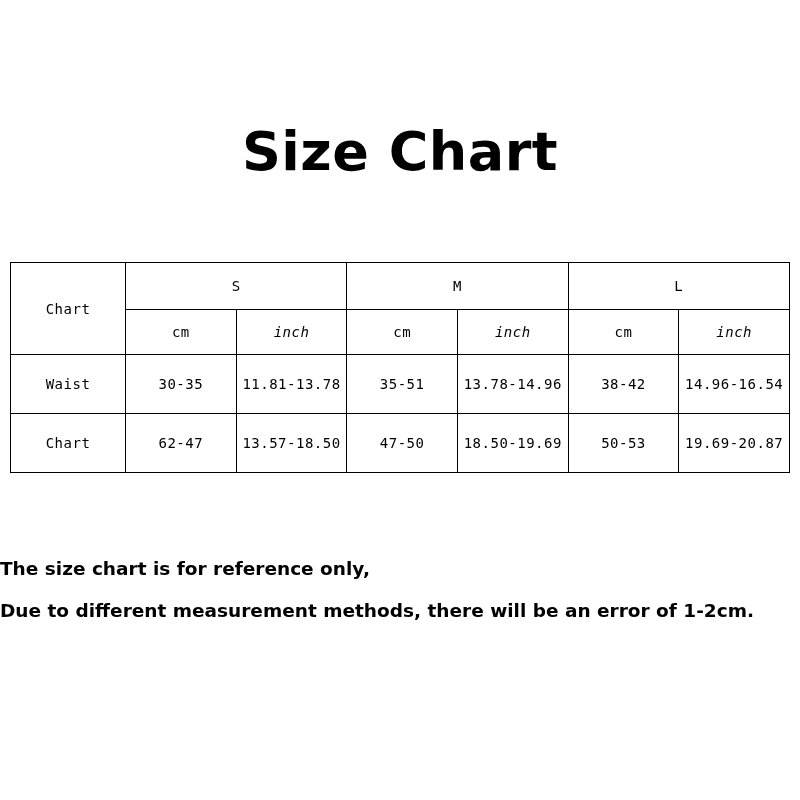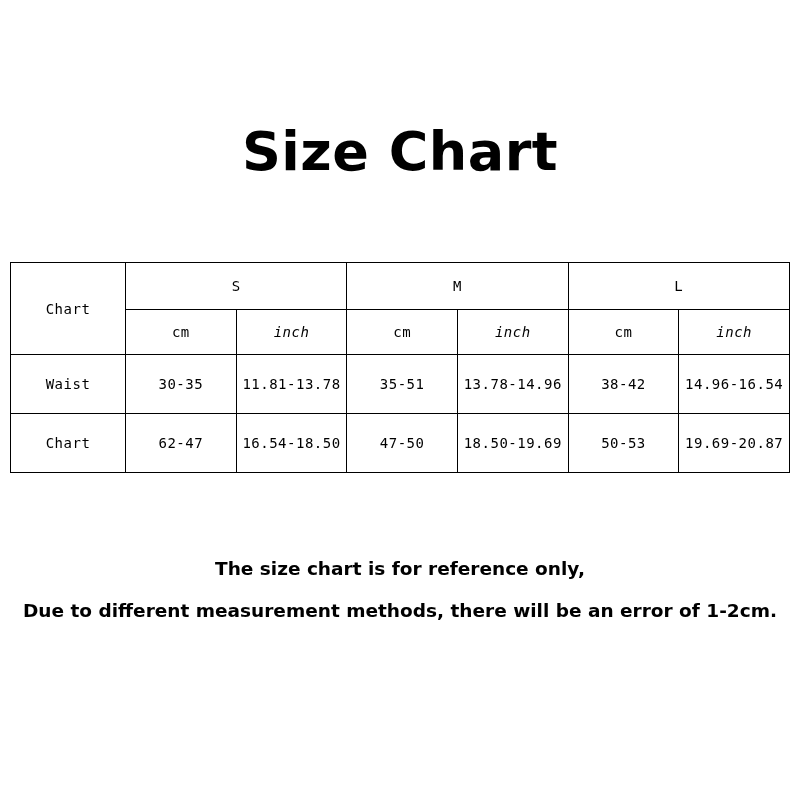--- a/index.html
+++ b/index.html
@@ -84,21 +84,21 @@
     font-size: 15px;
   }
   .cell-val {
     font-size: 14px;
   }
   .notes {
     position: absolute;
     top: 548px;
     left: 0;
     width: 800px;
-    text-align: center;
+    text-align: left;
     font-family: "DejaVu Sans", sans-serif;
     font-weight: bold;
     font-size: 18.5px;
     line-height: 42px;
   }
   .notes .line {
     display: block;
     white-space: nowrap;
   }
 </style>
@@ -131,21 +131,21 @@
           <td class="cell-val">30-35</td>
           <td class="cell-val">11.81-13.78</td>
           <td class="cell-val">35-51</td>
           <td class="cell-val">13.78-14.96</td>
           <td class="cell-val">38-42</td>
           <td class="cell-val">14.96-16.54</td>
         </tr>
         <tr class="row-data">
           <td class="cell-row-label">Chart</td>
           <td class="cell-val">62-47</td>
-          <td class="cell-val">16.54-18.50</td>
+          <td class="cell-val">13.57-18.50</td>
           <td class="cell-val">47-50</td>
           <td class="cell-val">18.50-19.69</td>
           <td class="cell-val">50-53</td>
           <td class="cell-val">19.69-20.87</td>
         </tr>
       </tbody>
     </table>
   </div>
 
   <div class="notes">

